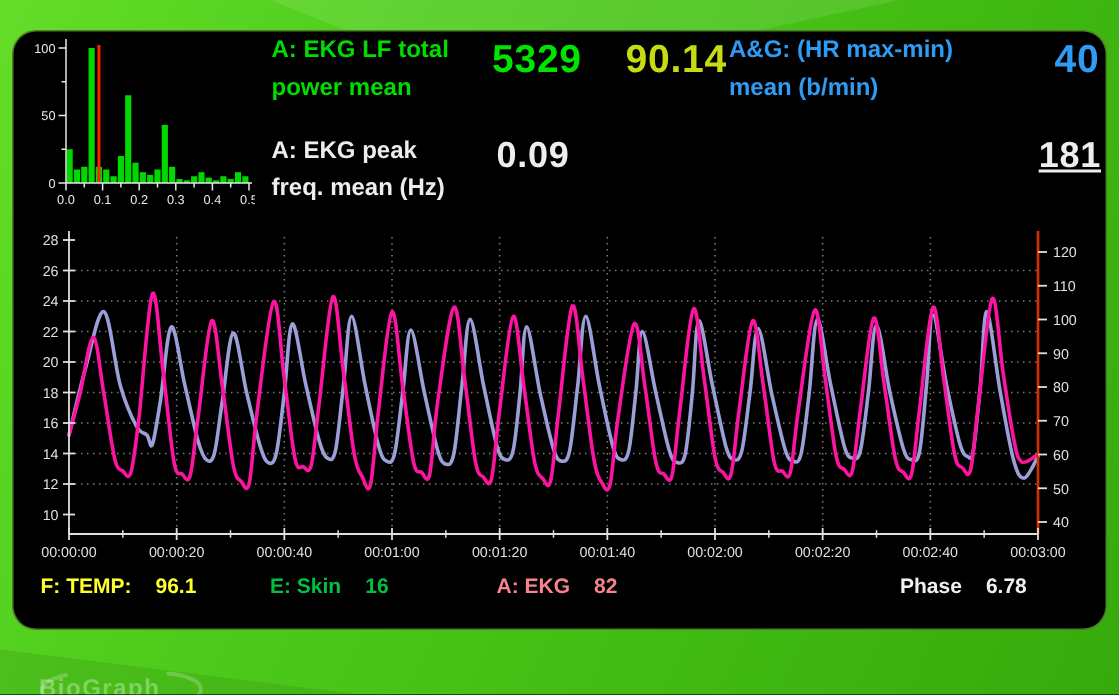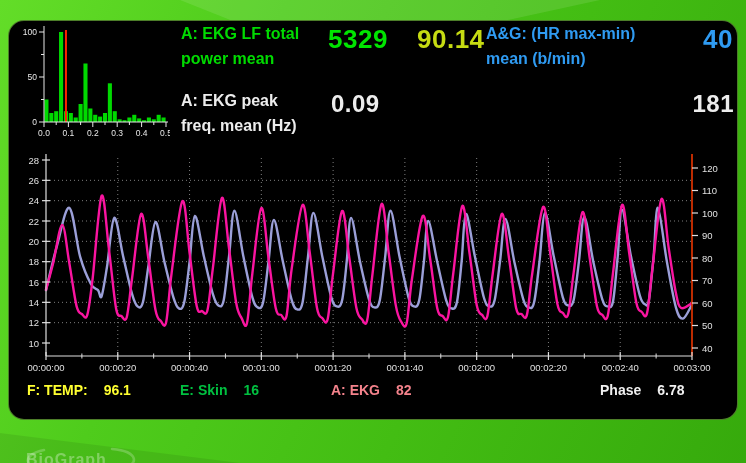--- a/index.html
+++ b/index.html
@@ -21,21 +21,21 @@
   .stat-label span{display:block;}
   .stat-value{position:absolute;font-size:26px;font-weight:700;letter-spacing:0.5px;}
   .lf-label{left:181px;top:21px;width:160px;color:#00db00;}
   .lf-value{left:328px;top:24px;color:#00e400;}
   .lf-value2{left:401px;top:24px;color:#c6db12;margin-left:16px;}
   .hr-label{left:486px;top:21px;width:200px;color:#2f9bf2;}
   .hr-value{left:673px;top:24px;width:60px;text-align:right;color:#2f9bf2;}
   .peak-label{left:181px;top:88px;width:160px;color:#ededed;}
   .peak-value{left:331px;top:90px;color:#ededed;font-size:24px;}
   .sdrr-label{left:486px;top:88px;width:200px;color:#ededed;}
-  .sdrr-value{left:673px;top:90px;width:61px;text-align:right;color:#ededed;font-size:24px;}
+  .sdrr-value{left:673px;top:90px;width:61px;text-align:right;color:#ededed;font-size:24px;text-decoration:underline;}
   .hist-svg{position:absolute;left:18px;top:24px;}
   .main-svg{position:absolute;left:12px;top:150px;}
   .legend{position:absolute;left:0;top:382px;width:746px;height:20px;font-size:14px;font-weight:700;}
   .legend .item{position:absolute;top:0;white-space:nowrap;}
   .legend .item .val{margin-left:16px;}
   .li0{left:27px;}  .li0 .val{margin-left:20px;}
   .li1{left:180px;} .li1 .val{margin-left:14px;}
   .li2{left:331px;} .li2 .val{margin-left:18px;}
   .li3{left:463px;} .li3 .val{margin-left:12px;}
   .li4{left:600px;} .li4 .val{margin-left:26px;}

